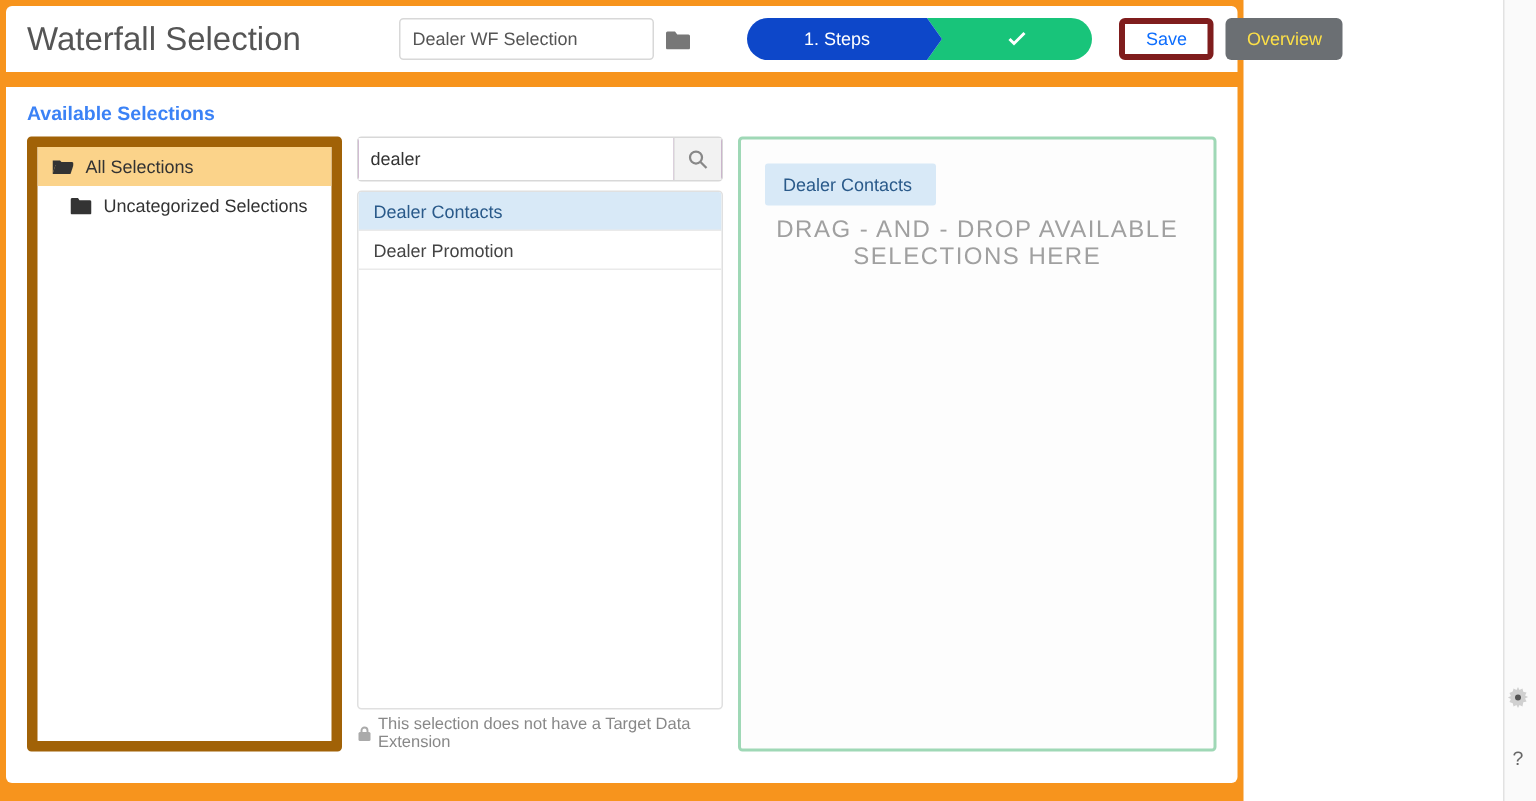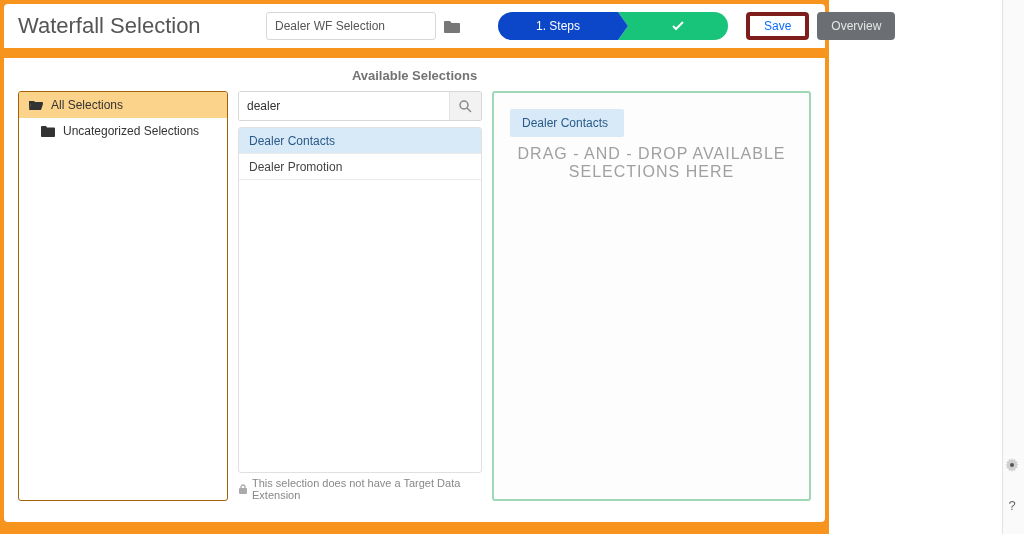--- a/index.html
+++ b/index.html
@@ -17,25 +17,25 @@
   .folder-icon { color: #777; }
   .steps-wrap { display: flex; align-items: center; margin-left: 20px; }
   .step-blue, .step-green { position: relative; height: 28px; display: flex; align-items: center; justify-content: center; color: #fff; font-size: 12px; }
   .step-blue { background: #0d47c9; width: 120px; border-radius: 14px 0 0 14px; align-items: center; }
   .step-blue::after { content: ""; position: absolute; right: -10px; top: 0; border-top: 14px solid transparent; border-bottom: 14px solid transparent; border-left: 10px solid #0d47c9; z-index: 2; }
   .step-green { background: #18c47a; width: 110px; border-radius: 0 14px 14px 0; padding-left: 10px; }
   .step-green::before { content: ""; position: absolute; left: 0; top: 0; border-top: 14px solid transparent; border-bottom: 14px solid transparent; border-left: 10px solid #fff; z-index: 1; }
   .header-actions { margin-left: auto; display: flex; gap: 8px; }
   .btn { height: 28px; padding: 0 14px; border-radius: 4px; font-size: 12px; cursor: pointer; display: inline-flex; align-items: center; }
   .btn-save { background: #fff; color: #0d6dfd; border: 4px solid #7f1d1d; }
-  .btn-overview { background: #6b6f73; color: #e5e5e5; border: none; }
+  .btn-overview { background: #6b6f73; color: #fde047; border: none; }
   .body-card { background: #fff; border-radius: 0 0 4px 4px; margin-top: 10px; padding: 10px 14px 14px 14px; height: 464px; }
-  .section-title { font-weight: 600; font-size: 13px; color: #737373; margin-bottom: 8px; text-align: center; }
+  .section-title { font-weight: 600; font-size: 13px; color: #3b82f6; margin-bottom: 8px; }
   .columns { display: flex; gap: 10px; height: 410px; }
-  .col-tree { width: 210px; border: 1px solid #a16207; border-radius: 3px; overflow: hidden; }
+  .col-tree { width: 210px; border: 7px solid #a16207; border-radius: 3px; overflow: hidden; }
   .tree-item { display: flex; align-items: center; gap: 8px; height: 26px; padding: 0 10px; font-size: 12px; color: #333; cursor: pointer; }
   .tree-item.active { background: #fbd38a; }
   .tree-item.child { padding-left: 22px; }
   .col-list { width: 244px; display: flex; flex-direction: column; }
   .search-row { display: flex; border: 1px solid #d8d8d8; border-radius: 3px; background: #701a75; }
   .search-input { flex: 1; height: 28px; padding: 0 8px; border: none; outline: none; font-size: 12px; color: #333; }
   .search-btn { width: 32px; display: flex; align-items: center; justify-content: center; border-left: 1px solid #e2e2e2; background: #f2f2f2; color: #888; cursor: pointer; }
   .list-box { flex: 1; border: 1px solid #e0e0e0; border-radius: 3px; margin-top: 6px; overflow: hidden; }
   .list-item { height: 26px; display: flex; align-items: center; padding: 0 10px; font-size: 12px; color: #444; border-bottom: 1px solid #eaeaea; cursor: grab; }
   .list-item.highlight { background: #d8e9f7; color: #2a5a8a; }

